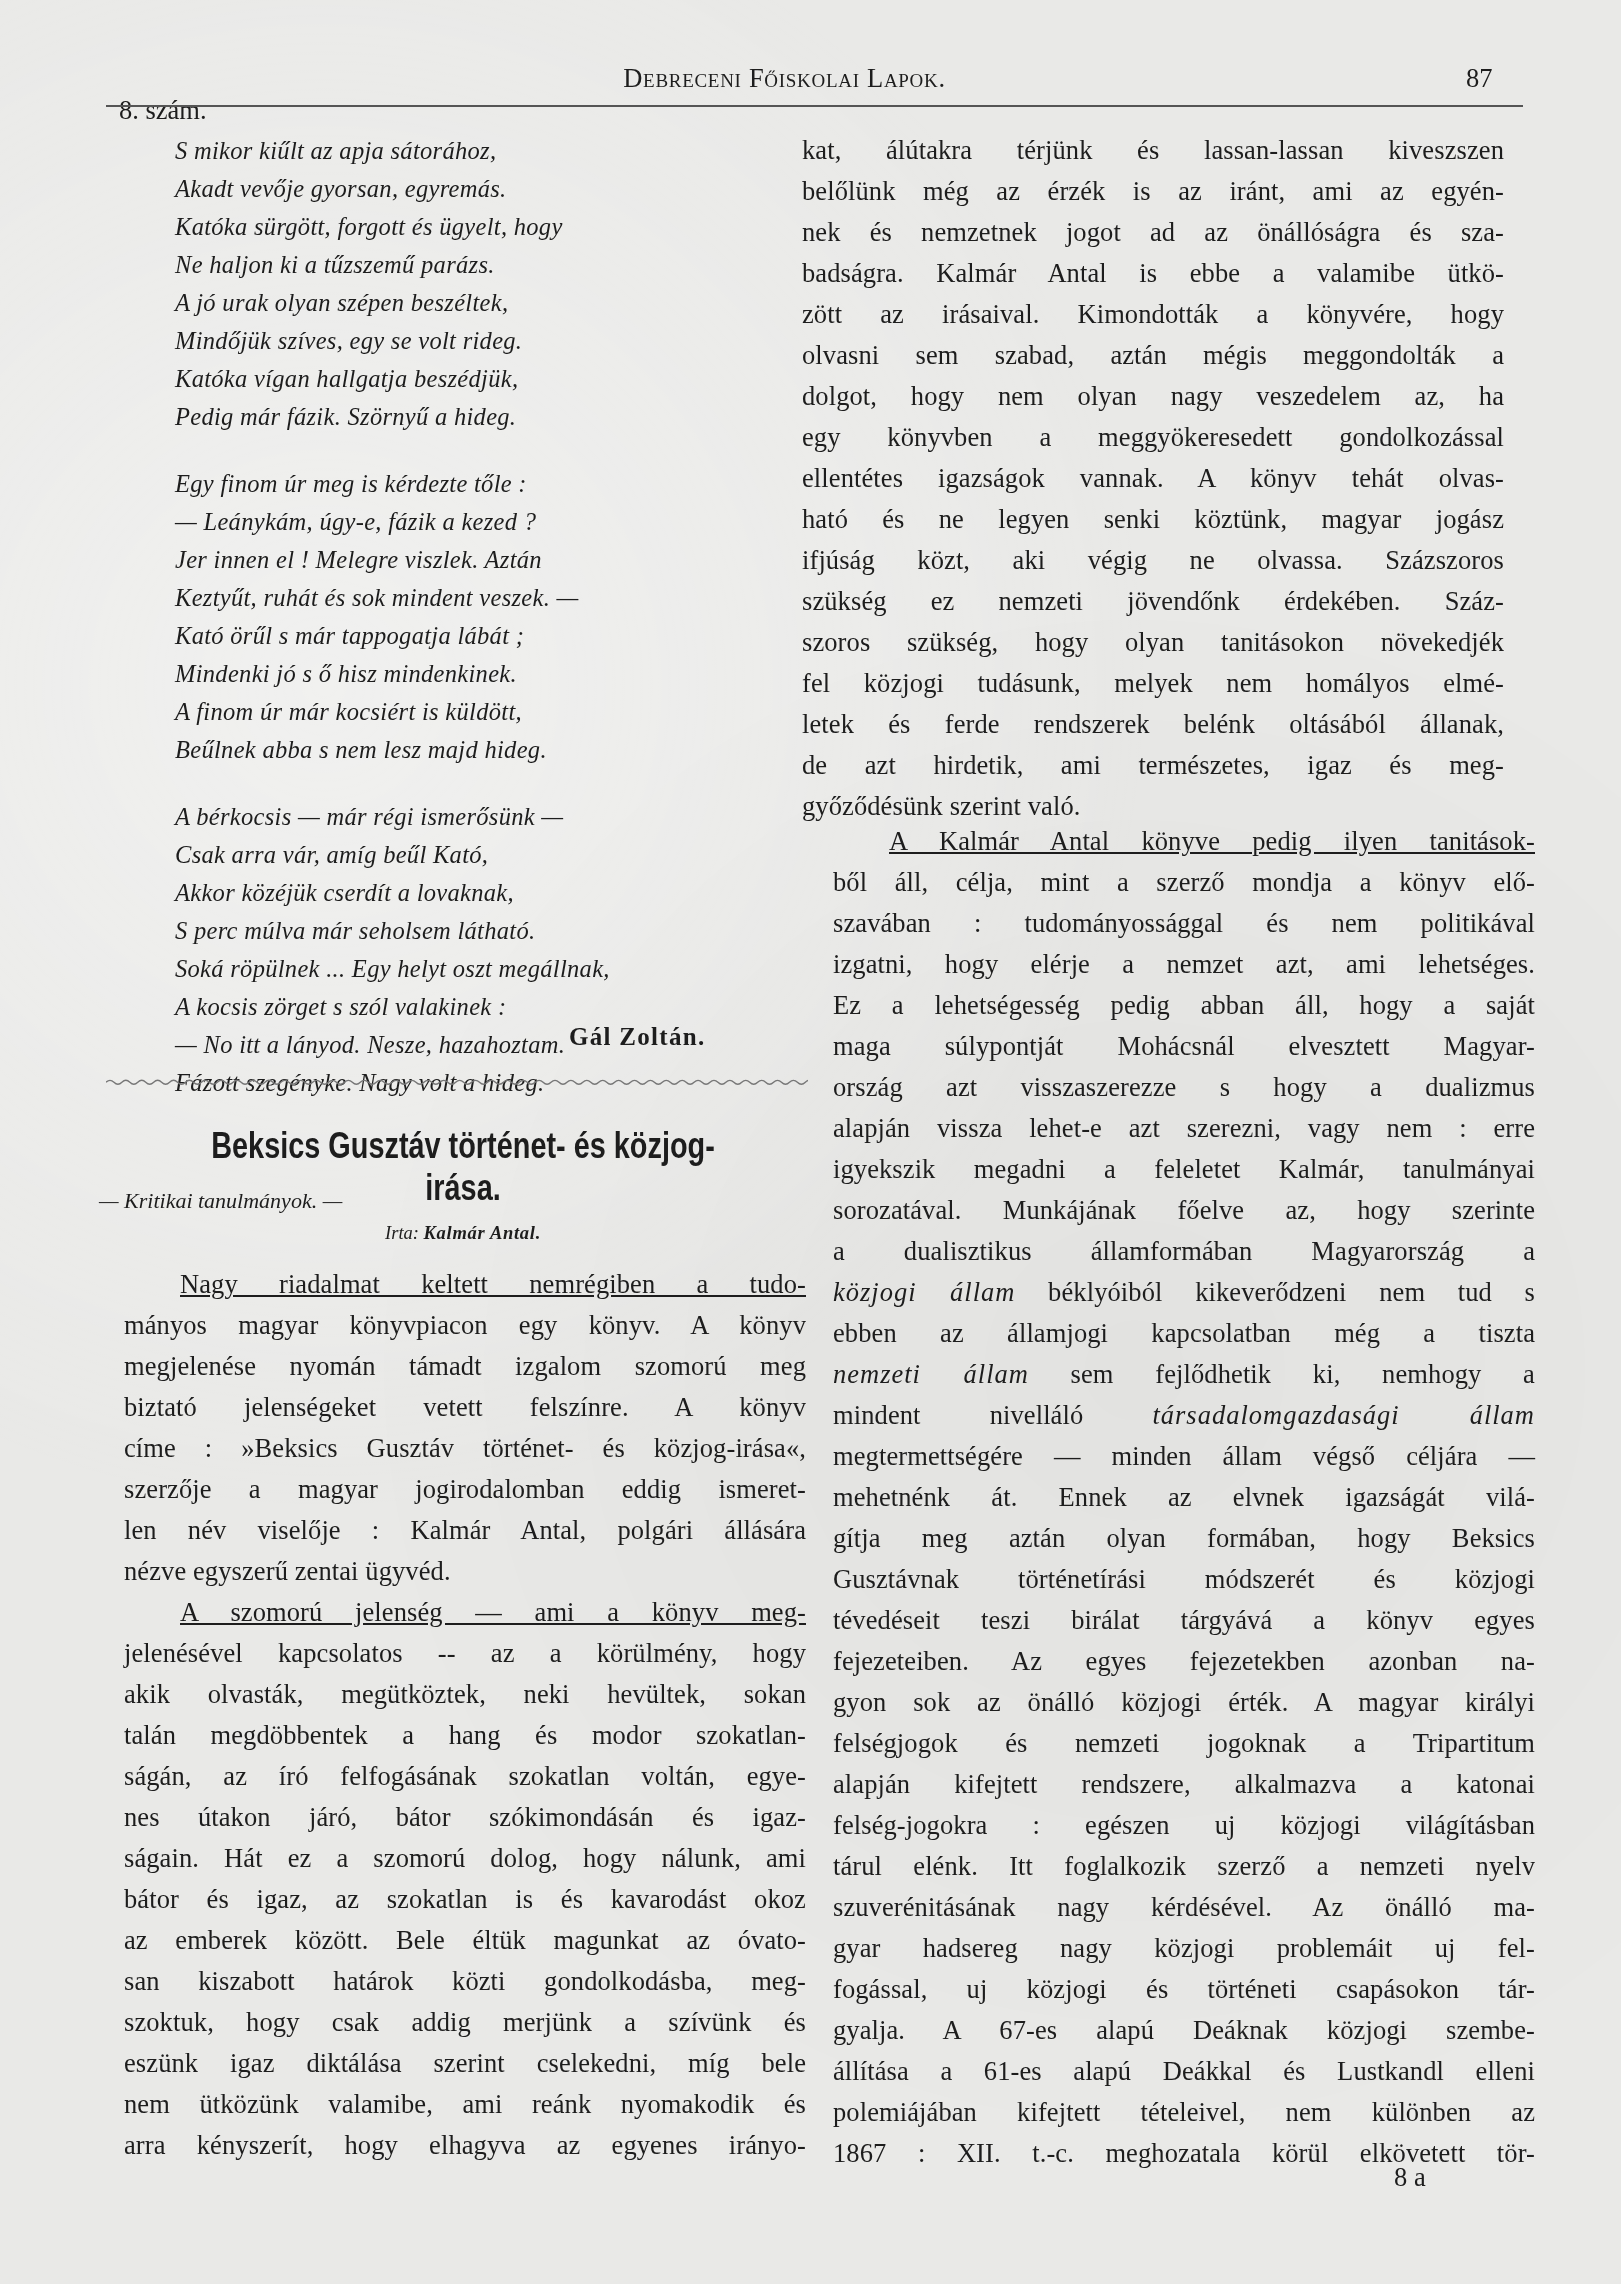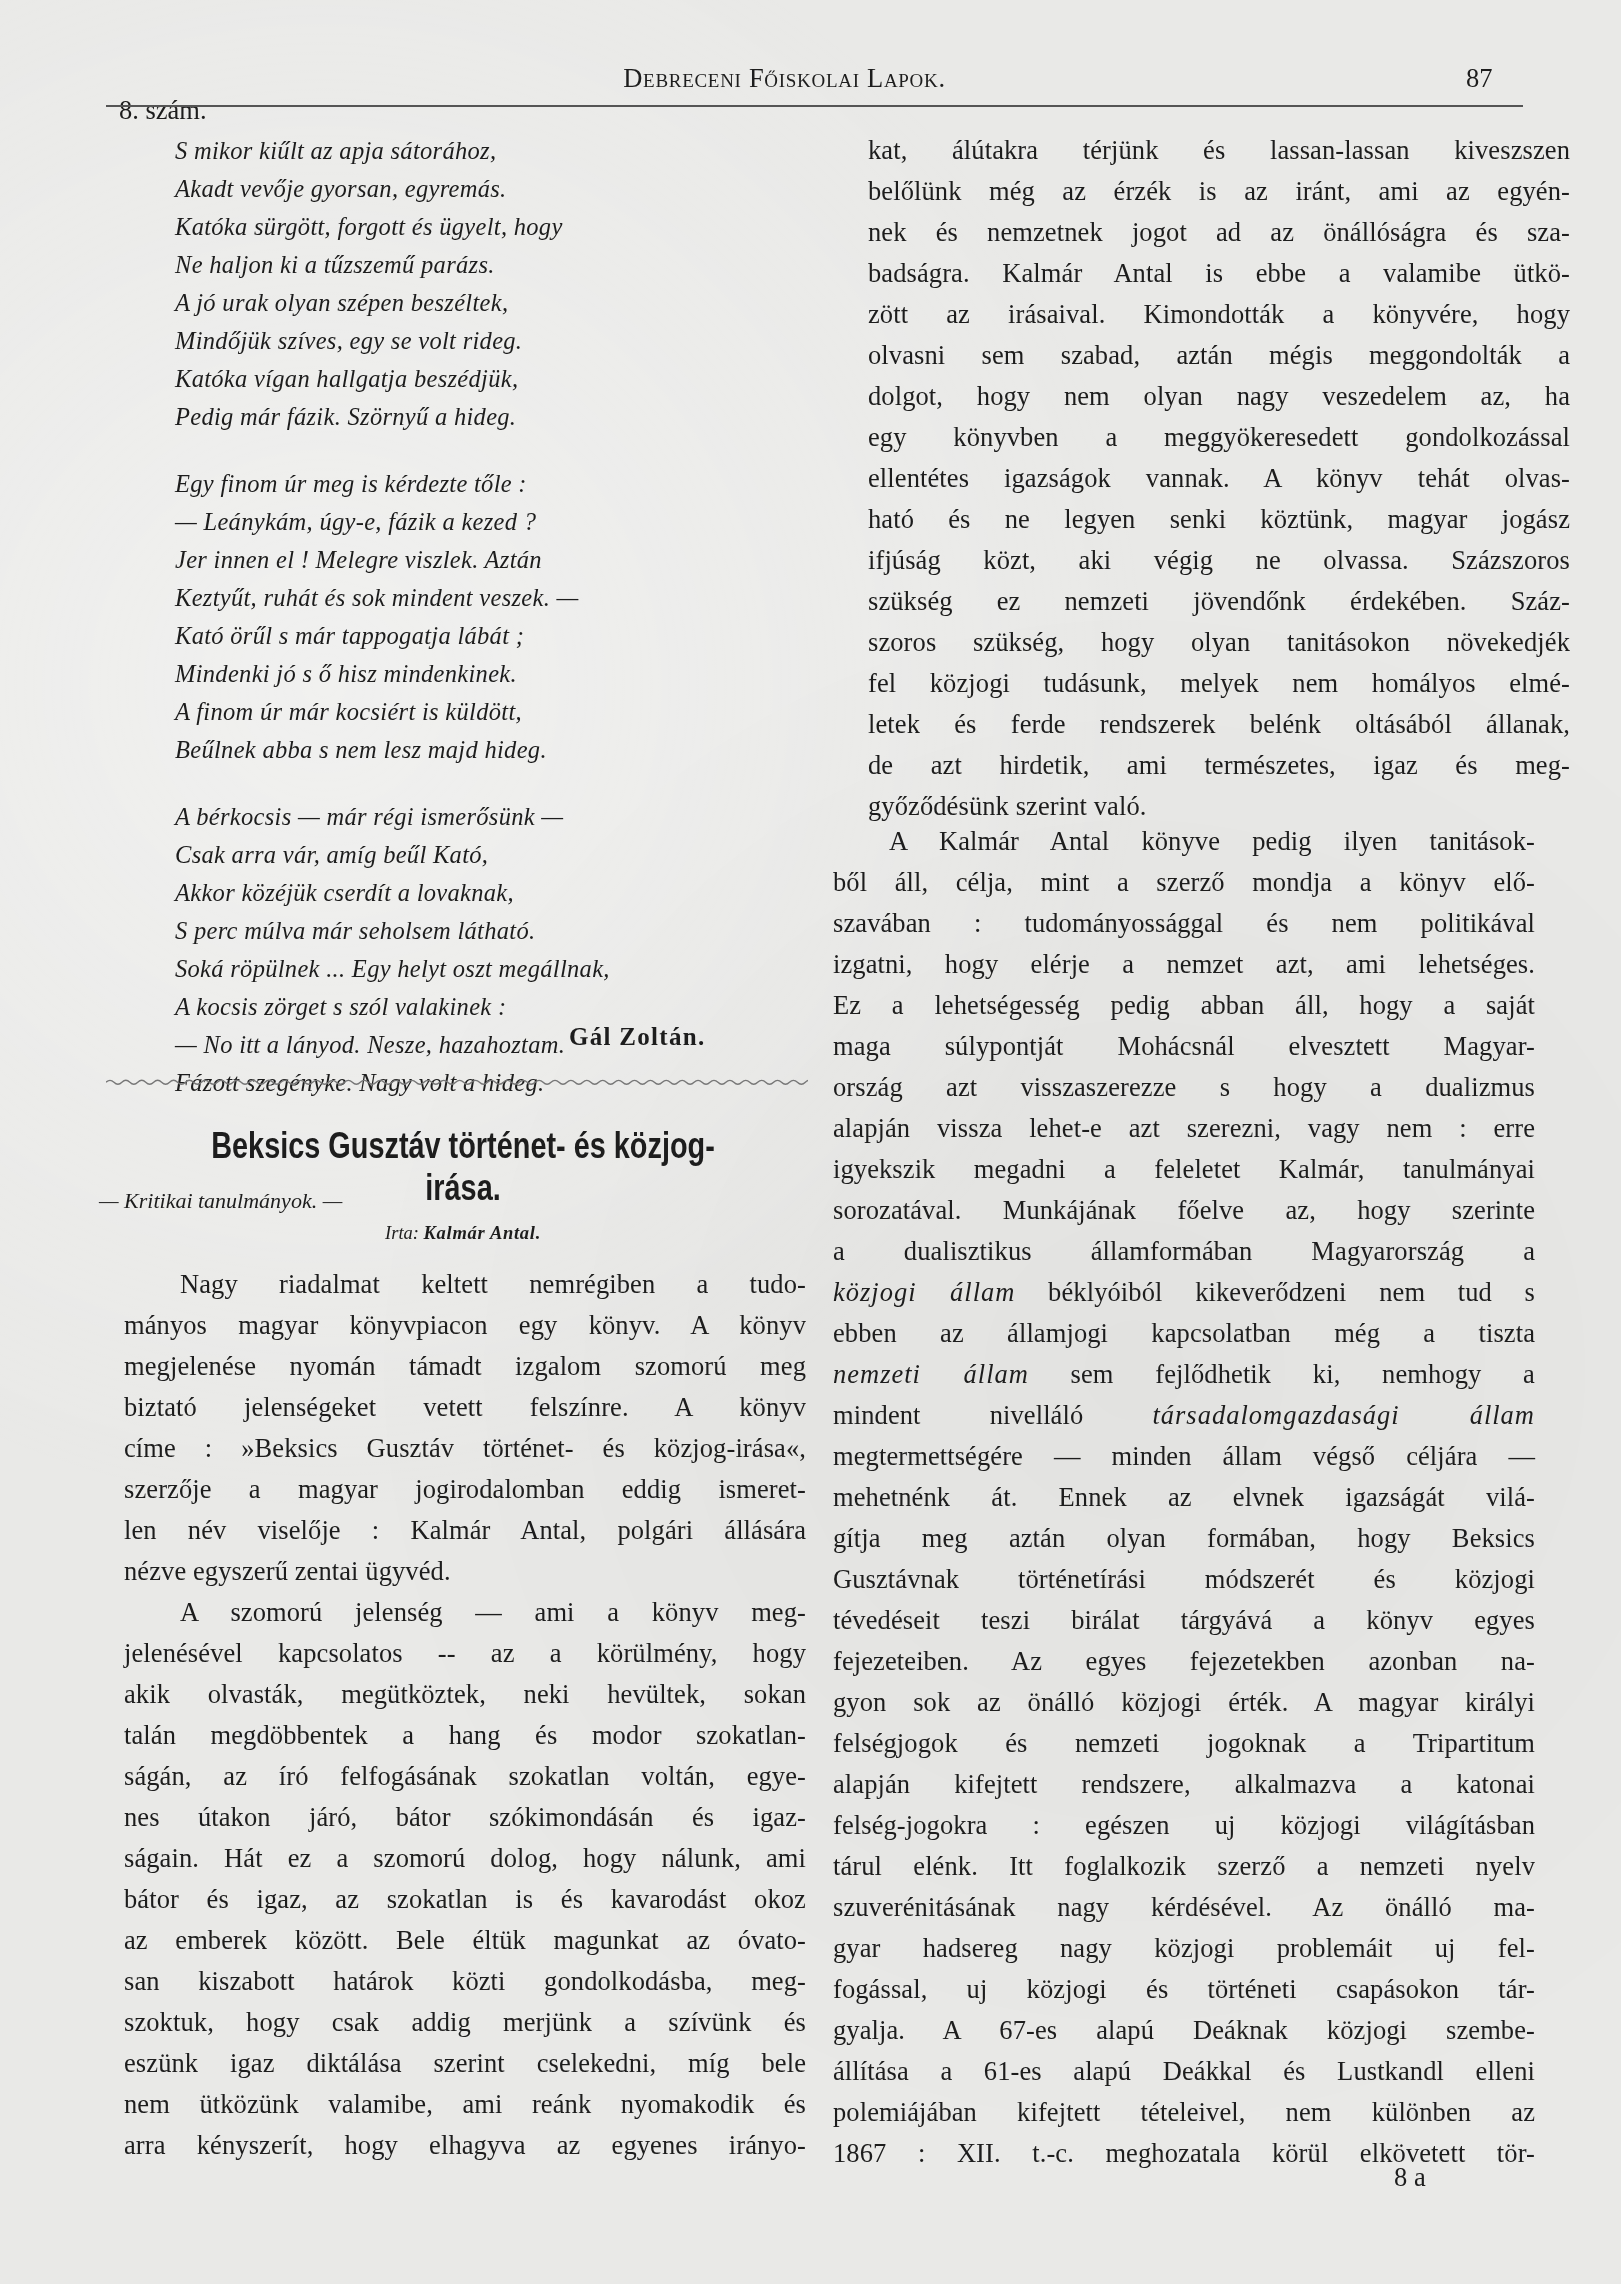--- a/index.html
+++ b/index.html
@@ -27,23 +27,23 @@
 
   .art-title { position:absolute; left:99px; width:728px; top:1125px; text-align:center; font-family:"Liberation Sans","DejaVu Sans",sans-serif; font-weight:bold; font-size:37px; transform:scaleX(0.78); transform-origin:center; letter-spacing:0; }
   .art-sub { position:absolute; left:99px; width:728px; top:1188px; text-align:left; font-size:22px;font-style:italic; }
   .art-byline { position:absolute; left:99px; width:728px; top:1223px; text-align:center; font-size:18.5px; }
   .art-byline .lab { font-style:italic; }
   .art-byline .name { font-weight:bold; font-style:italic; letter-spacing:0.7px;font-family:Liberation Serif, serif; }
 
   .prose { position:absolute; font-size:26.5px; line-height:41px; text-align:justify; letter-spacing:0.1px; }
   .prose .ln { display:block; text-align:justify; text-align-last:justify; white-space:nowrap; height:41px; overflow:visible; }
   .prose .ln.last { text-align-last:left; }
-  .prose .ln.indent { padding-left:56px; }
+  .prose .ln.indent { padding-left:56px;text-decoration:underline; }
   .left-prose { left:124px; width:682px; top:1264px; }
-  .right-prose { left:868px; width:702px; top:130px; }
+  .right-prose { left:802px; width:702px; top:130px; }
   .right-prose2 { left:833px; width:702px; top:821px; }
   .em { font-style:italic; letter-spacing:1px; }
   .footer-sig { position:absolute; left:1394px; top:2162px; font-size:26.5px; }
 </style>
 </head>
 <body>
 
 <div class="abs header">
   <span class="hdr-issue">8. szám.</span>
   <span class="hdr-title">Debreceni Főiskolai Lapok.</span>

